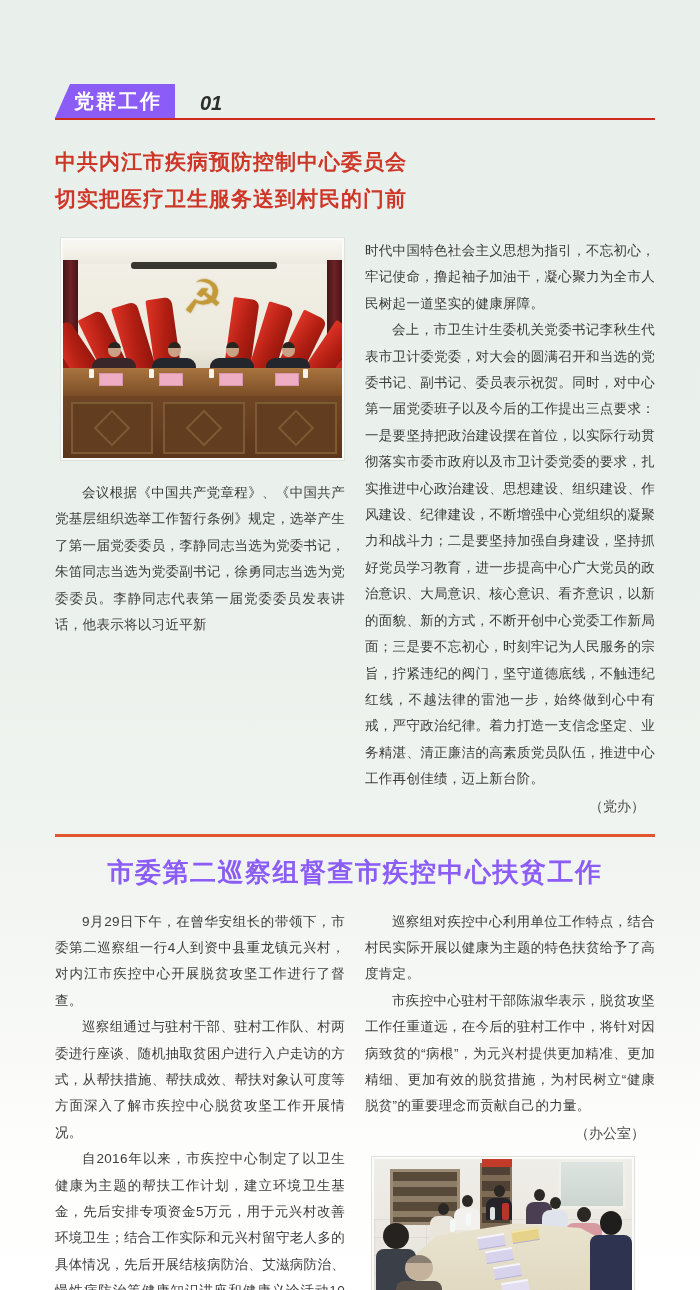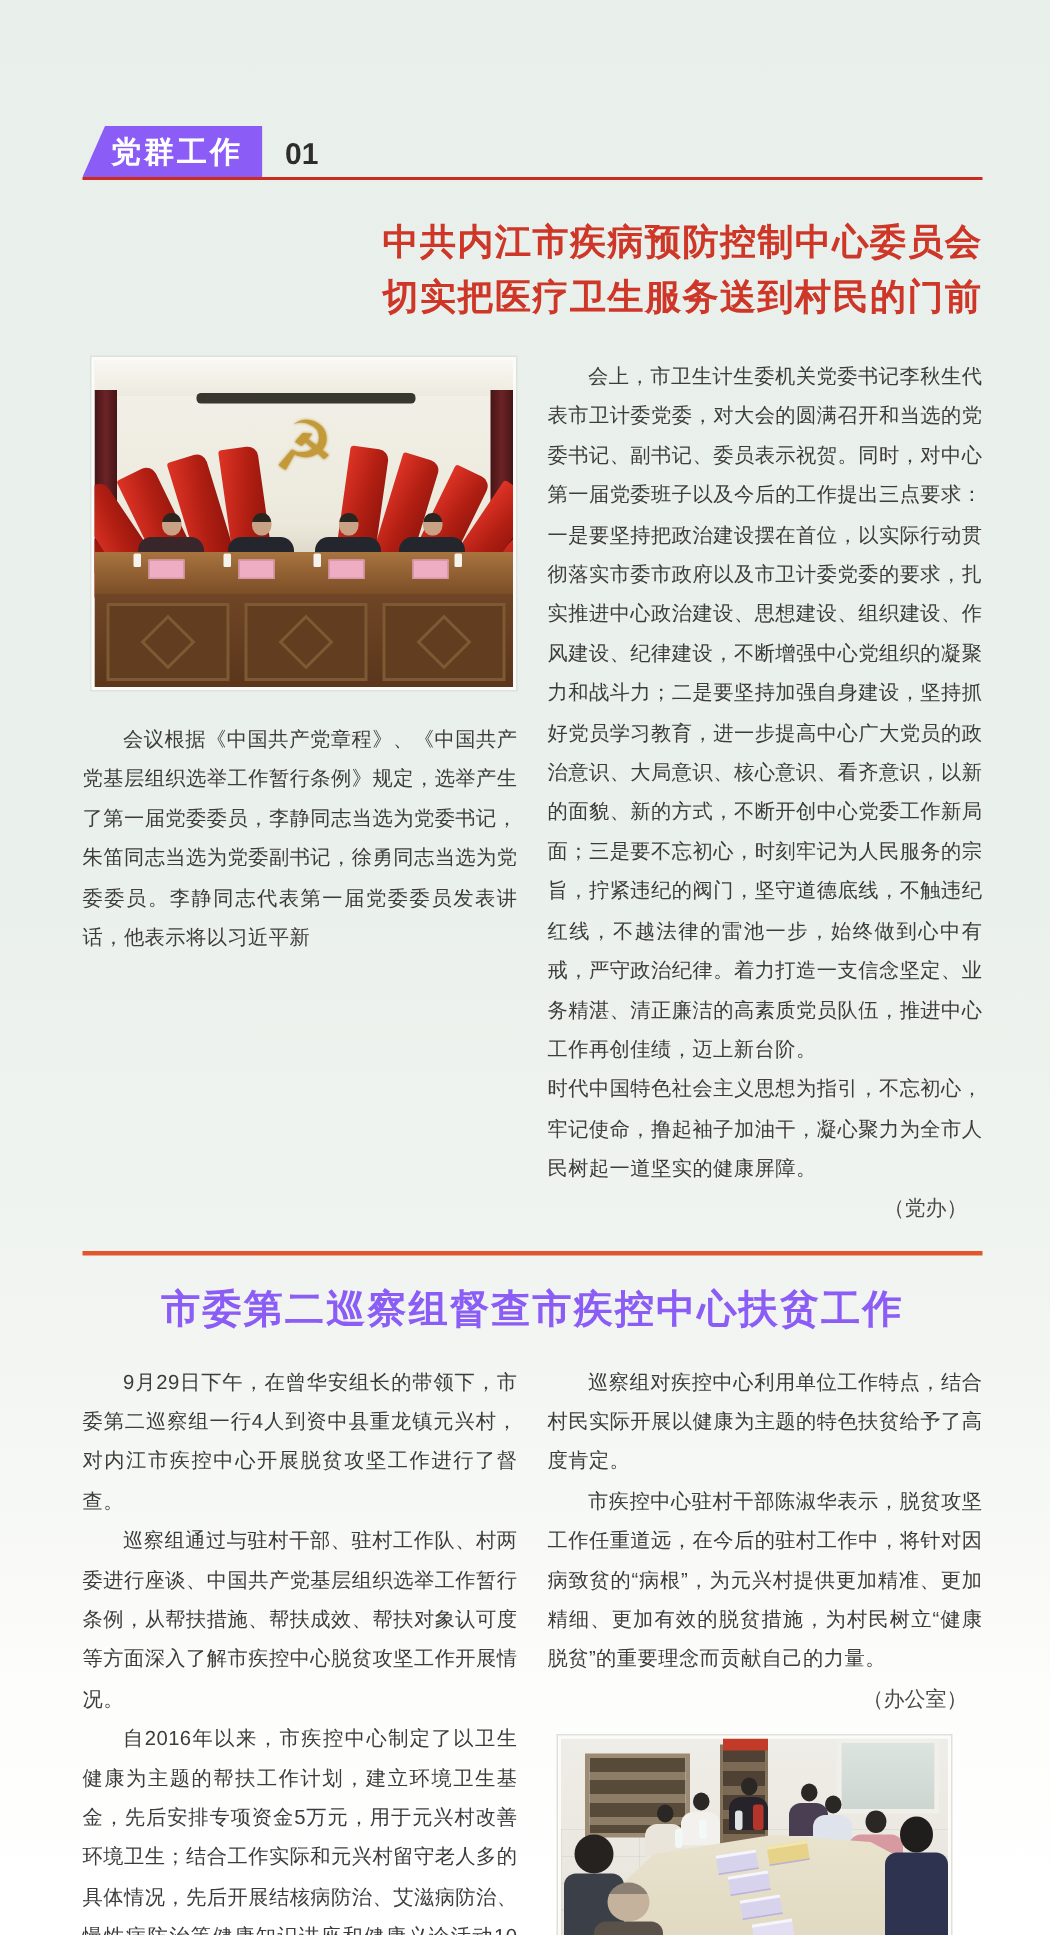--- a/index.html
+++ b/index.html
@@ -10,27 +10,27 @@
     color:#3b3b3b;
   }
   .content{width:600px;margin-left:55px;}
 
   
   .section-header{margin-top:84px;display:flex;align-items:flex-end;border-bottom:2.5px solid #cc2b1e;}
   .tag{
     background:#8b5cf6;color:#fff;font-weight:bold;font-size:20px;letter-spacing:2px;
     padding:4px 13px 3px 19px;clip-path:polygon(15px 0,100% 0,100% 100%,0 100%);
   }
-  .page-num{font-size:20px;font-weight:bold;color:#2d2d2d;margin-left:15px;padding-bottom:3px;}
+  .page-num{font-size:20px;font-weight:bold;color:#2d2d2d;margin-left:25px;padding-bottom:3px;font-style:italic;}
 
   
   .title-serif{
-    margin-top:24px;text-align:right;color:#ce3628;font-weight:bold;
+    margin-top:24px;text-align:left;color:#ce3628;font-weight:bold;
     font-family:"Liberation Serif","DejaVu Serif",serif;
-    font-size:24px;line-height:37px;letter-spacing:1px;
+    font-size:21px;line-height:37px;letter-spacing:1px;
   }
   .cols{display:flex;gap:20px;margin-top:20px;}
   .col{width:290px;}
   .para{font-size:13.5px;line-height:26.4px;letter-spacing:.3px;text-align:justify;margin:0;text-indent:2em;color:#3c3c3c;}
   .para.cont{text-indent:0;}
   .byline{font-family:"Liberation Serif","DejaVu Serif",serif;font-size:14px;color:#4a4a4a;text-align:right;padding-right:10px;line-height:27px;}
 
   .divider{height:3px;background:#e2562e;margin-top:14px;}
 
   
@@ -174,36 +174,36 @@
             </div>
           <div class="panel pn3">
               <i></i>
             </div>
         </div>
 
         <p class="para">会议根据《中国共产党章程》、《中国共产党基层组织选举工作暂行条例》规定，选举产生了第一届党委委员，李静同志当选为党委书记，朱笛同志当选为党委副书记，徐勇同志当选为党委委员。李静同志代表第一届党委委员发表讲话，他表示将以习近平新</p>
       </div>
 
       <div class="col">
+        <p class="para cont">时代中国特色社会主义思想为指引，不忘初心，牢记使命，撸起袖子加油干，凝心聚力为全市人民树起一道坚实的健康屏障。</p>
         <p class="para">会上，市卫生计生委机关党委书记李秋生代表市卫计委党委，对大会的圆满召开和当选的党委书记、副书记、委员表示祝贺。同时，对中心第一届党委班子以及今后的工作提出三点要求：一是要坚持把政治建设摆在首位，以实际行动贯彻落实市委市政府以及市卫计委党委的要求，扎实推进中心政治建设、思想建设、组织建设、作风建设、纪律建设，不断增强中心党组织的凝聚力和战斗力；二是要坚持加强自身建设，坚持抓好党员学习教育，进一步提高中心广大党员的政治意识、大局意识、核心意识、看齐意识，以新的面貌、新的方式，不断开创中心党委工作新局面；三是要不忘初心，时刻牢记为人民服务的宗旨，拧紧违纪的阀门，坚守道德底线，不触违纪红线，不越法律的雷池一步，始终做到心中有戒，严守政治纪律。着力打造一支信念坚定、业务精湛、清正廉洁的高素质党员队伍，推进中心工作再创佳绩，迈上新台阶。</p>
-        <p class="para cont">时代中国特色社会主义思想为指引，不忘初心，牢记使命，撸起袖子加油干，凝心聚力为全市人民树起一道坚实的健康屏障。</p>
         <div class="byline">（党办）</div>
       </div>
     </div>
   </div>
 
   <div class="divider"></div>
 
   <div>
     <div class="title-hei">市委第二巡察组督查市疾控中心扶贫工作</div>
 
     <div class="cols">
       <div class="col">
         <p class="para">9月29日下午，在曾华安组长的带领下，市委第二巡察组一行4人到资中县重龙镇元兴村，对内江市疾控中心开展脱贫攻坚工作进行了督查。</p>
-        <p class="para">巡察组通过与驻村干部、驻村工作队、村两委进行座谈、中国共产党基层组织选举工作暂行条例，从帮扶措施、帮扶成效、帮扶对象认可度等方面深入了解市疾控中心脱贫攻坚工作开展情况。</p>
+        <p class="para">巡察组通过与驻村干部、驻村工作队、村两委进行座谈、随机抽取贫困户进行入户走访的方式，从帮扶措施、帮扶成效、帮扶对象认可度等方面深入了解市疾控中心脱贫攻坚工作开展情况。</p>
         <p class="para">自2016年以来，市疾控中心制定了以卫生健康为主题的帮扶工作计划，建立环境卫生基金，先后安排专项资金5万元，用于元兴村改善环境卫生；结合工作实际和元兴村留守老人多的具体情况，先后开展结核病防治、艾滋病防治、慢性病防治等健康知识讲座和健康义诊活动10余次，免费发放清凉解暑药物100余份，现场诊治上百人次，切实把医疗卫生服务送到村民的门前，用实际行动为村民解决关乎切身利益的健康问题，让村民真切感受到惠民政策的温暖。</p>
       </div>
 
       <div class="col">
         <p class="para">巡察组对疾控中心利用单位工作特点，结合村民实际开展以健康为主题的特色扶贫给予了高度肯定。</p>
         <p class="para">市疾控中心驻村干部陈淑华表示，脱贫攻坚工作任重道远，在今后的驻村工作中，将针对因病致贫的“病根”，为元兴村提供更加精准、更加精细、更加有效的脱贫措施，为村民树立“健康脱贫”的重要理念而贡献自己的力量。</p>
         <div class="byline">（办公室）</div>
 
         <div class="photo photo2">
           <div class="p2-tiles"></div>

